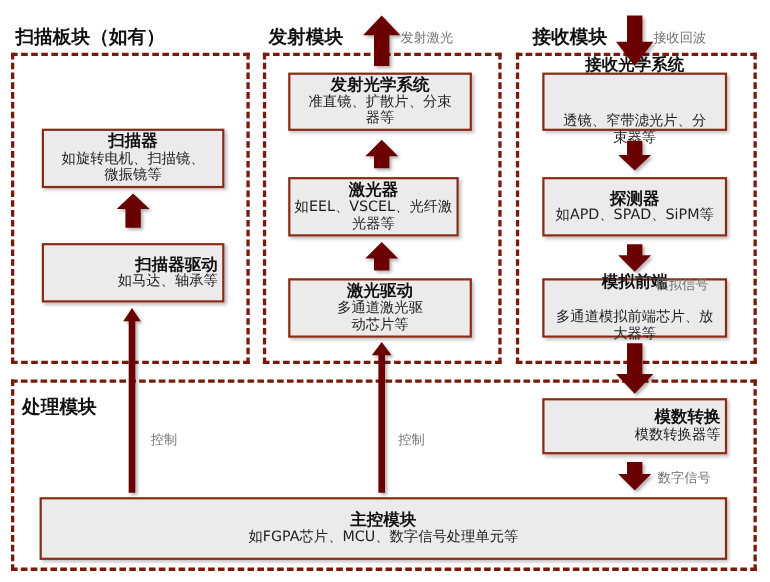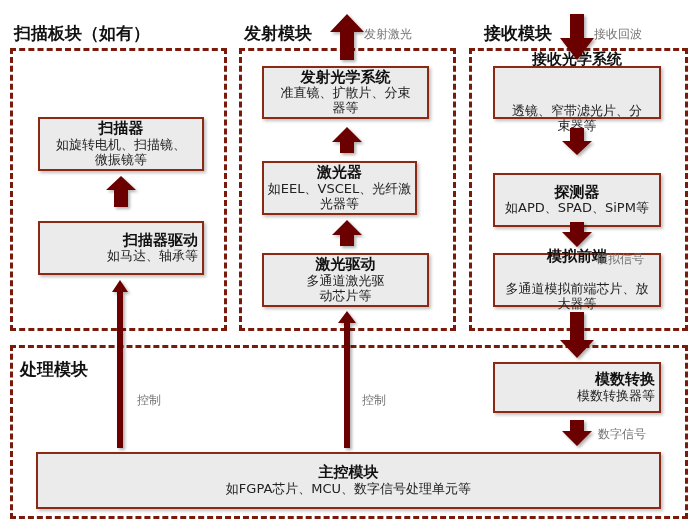--- a/index.html
+++ b/index.html
@@ -48,21 +48,21 @@
 </div>
 <div class="box" style="left:262px;top:253px;width:167px;height:54px;">
   <div class="t">激光驱动</div>
   <div class="d" style="width:80px;">多通道激光驱动芯片等</div>
 </div>
 
 <div class="box" style="left:493px;top:66px;width:168px;height:53px;gap:35px;">
   <div class="t">接收光学系统</div>
   <div class="d" style="width:142px;">透镜、窄带滤光片、分束器等</div>
 </div>
-<div class="box" style="left:493px;top:161px;width:168px;height:54px;margin-top:12px;">
+<div class="box" style="left:493px;top:161px;width:168px;height:54px;">
   <div class="t">探测器</div>
   <div class="d" style="width:150px;">如APD、SPAD、SiPM等</div>
 </div>
 <div class="box" style="left:493px;top:253px;width:168px;height:54px;gap:16px;">
   <div class="t">模拟前端</div>
   <div class="d" style="width:150px;">多通道模拟前端芯片、放大器等</div>
 </div>
 
 <div class="box" style="left:493px;top:362px;width:168px;height:51px;align-items:flex-end;">
   <div class="t">模数转换</div>

